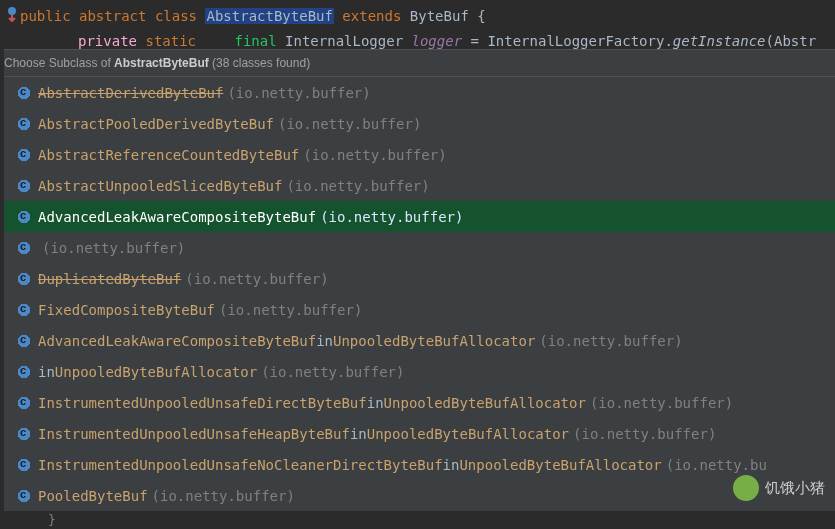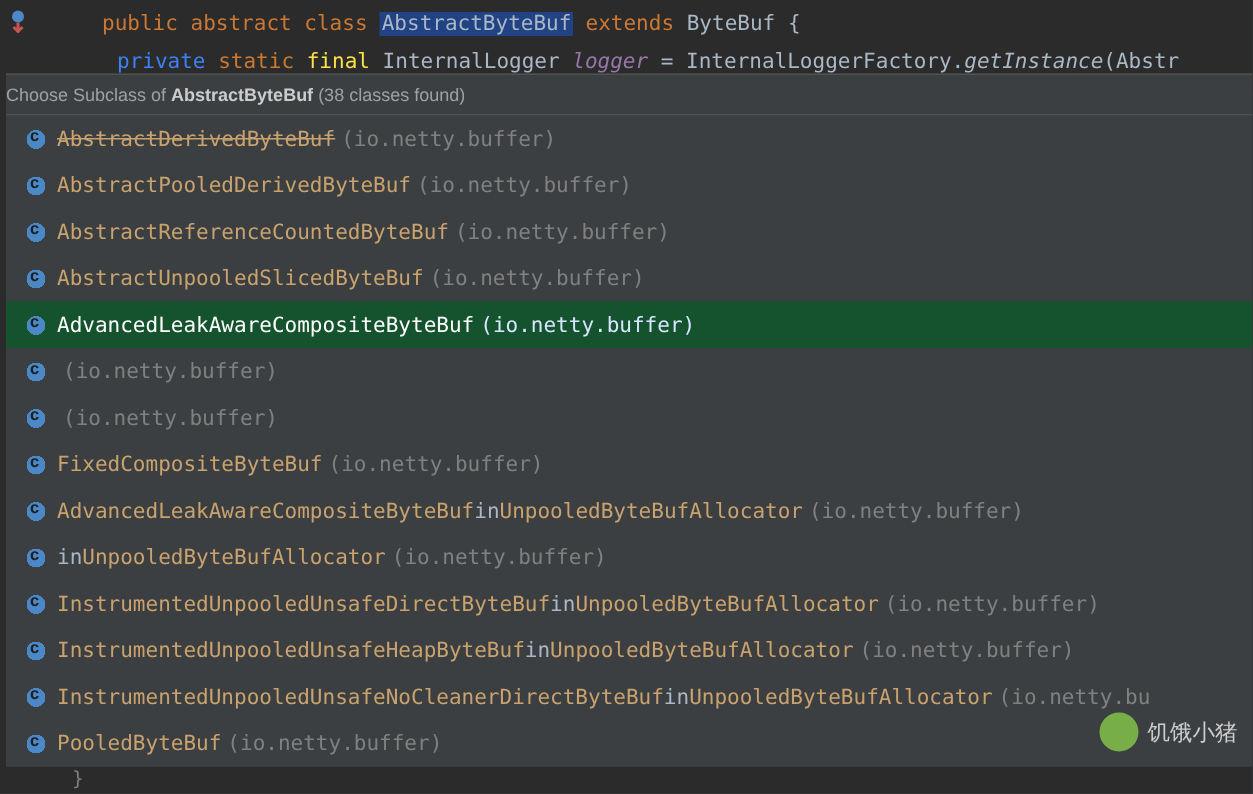--- a/index.html
+++ b/index.html
@@ -11,32 +11,32 @@
       font-size: 14px;
       color: #a9b7c6;
       overflow: hidden;
       position: relative;
     }
     .code-area {
       padding: 4px 0 8px 0;
       background: #2b2b2b;
     }
     .code-line {
-      padding: 2px 0 2px 68px;
+      padding: 2px 0 2px 20px;
       white-space: nowrap;
       line-height: 1.5;
     }
     .code-line.line2 { padding-left: 78px; }
     .kw-public { color: #cc7832; }
     .kw-abstract { color: #cc7832; }
     .kw-class { color: #cc7832; }
     .kw-extends { color: #cc7832; }
-    .kw-private { color: #3b82f6; }
+    .kw-private { color: #f9a8d4; }
     .kw-static { color: #cc7832; }
-    .kw-final { color: #fde047; }
+    .kw-final { color: #22c55e; margin-left: 30px; }
     .type-name { color: #a9b7c6; }
     .class-name-hl { background: #214283; color: #a9b7c6; padding: 0 1px; }
     .field-name { color: #9876aa; font-style: italic; }
     .method-static { font-style: italic; color: #a9b7c6; }
     .gutter-icon {
       position: absolute;
       left: 4px;
       top: 6px;
       width: 16px;
       height: 16px;
@@ -196,20 +196,21 @@
         <div class="icon icon-class"></div>
         <span class="cname">AdvancedLeakAwareCompositeByteBuf</span>
         <span class="pkg"> (io.netty.buffer)</span>
       </div>
       <div class="list-item">
         <div class="icon icon-class"></div>
         <span class="pkg"> (io.netty.buffer)</span>
       </div>
       <div class="list-item">
         <div class="icon icon-class"></div>
+        <span class="cname strike">DuplicatedByteBuf</span>
         <span class="pkg"> (io.netty.buffer)</span>
       </div>
       <div class="list-item">
         <div class="icon icon-class"></div>
         <span class="cname">FixedCompositeByteBuf</span>
         <span class="pkg"> (io.netty.buffer)</span>
       </div>
       <div class="list-item">
         <div class="icon icon-class"></div>
         <span class="cname">AdvancedLeakAwareCompositeByteBuf</span>

